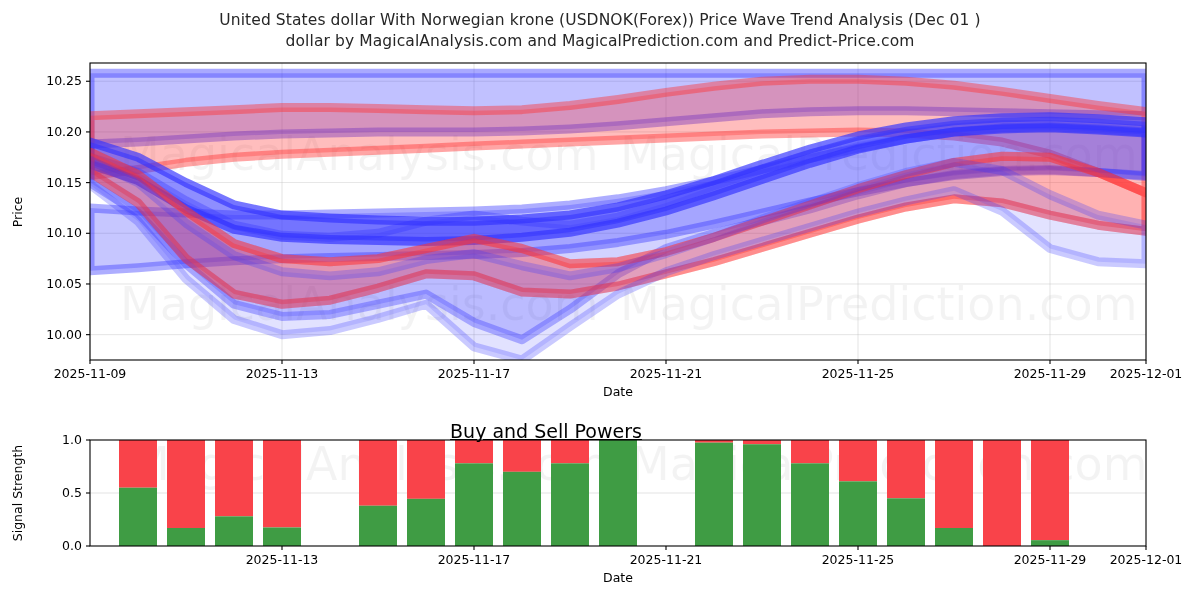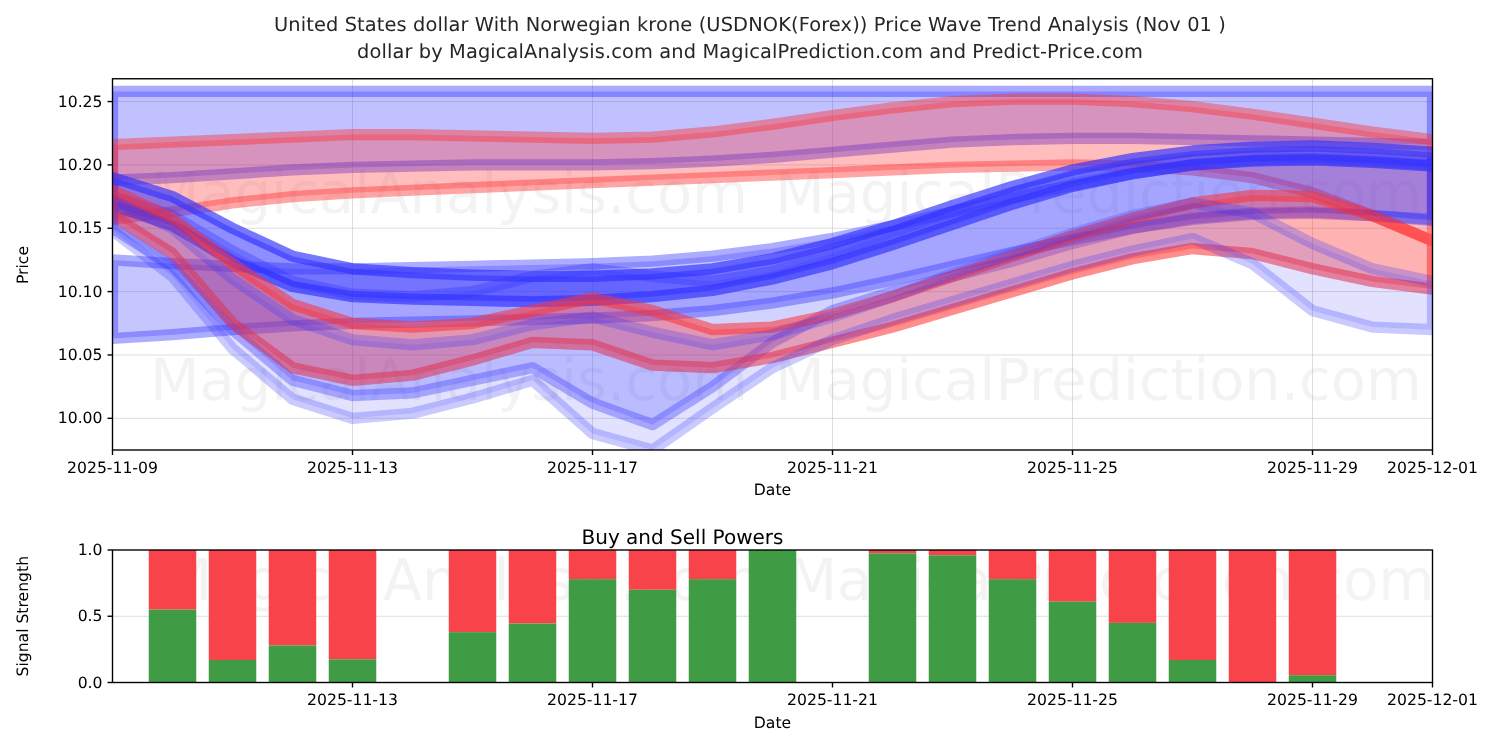--- a/index.html
+++ b/index.html
@@ -28,21 +28,22 @@
     line-height: 21px;
     letter-spacing: 0.1px;
   }
   .subtitle-block {
     position: absolute;
     top: 420px;
     left: 0;
     width: 1092px;
     text-align: center;
     color: #000000;
-    font-size: 16px;
+    font-size: 19px;
+    text-decoration: underline;
   }
   svg { display: block; }
   .axis-label {
     font-size: 12.5px;
     fill: #000000;
   }
   .tick-text {
     font-size: 12.5px;
     fill: #000000;
   }
@@ -55,21 +56,21 @@
   .spine { fill: none; stroke: #000000; stroke-width: 1.1; }
   .grid { stroke: #b8b8b8; stroke-width: 0.7; opacity: 0.55; }
   .tickmark { stroke: #000000; stroke-width: 1.1; }
 </style>
 </head>
 <body>
 
 <div id="page">
 
   <div class="title-block">
-    <div class="title-line">United States dollar With Norwegian krone (USDNOK(Forex)) Price Wave Trend Analysis (Nov 01 )</div>
+    <div class="title-line">United States dollar With Norwegian krone (USDNOK(Forex)) Price Wave Trend Analysis (Dec 01 )</div>
     <div class="title-line">dollar by MagicalAnalysis.com and MagicalPrediction.com and Predict-Price.com</div>
   </div>
 
   <div class="subtitle-block">Buy and Sell Powers</div>
 
   <svg id="main-svg" width="1200" height="600">
     <defs>
       <clipPath id="clipMain">
           <rect x="90" y="63" width="1056" height="297"></rect>
         </clipPath>

